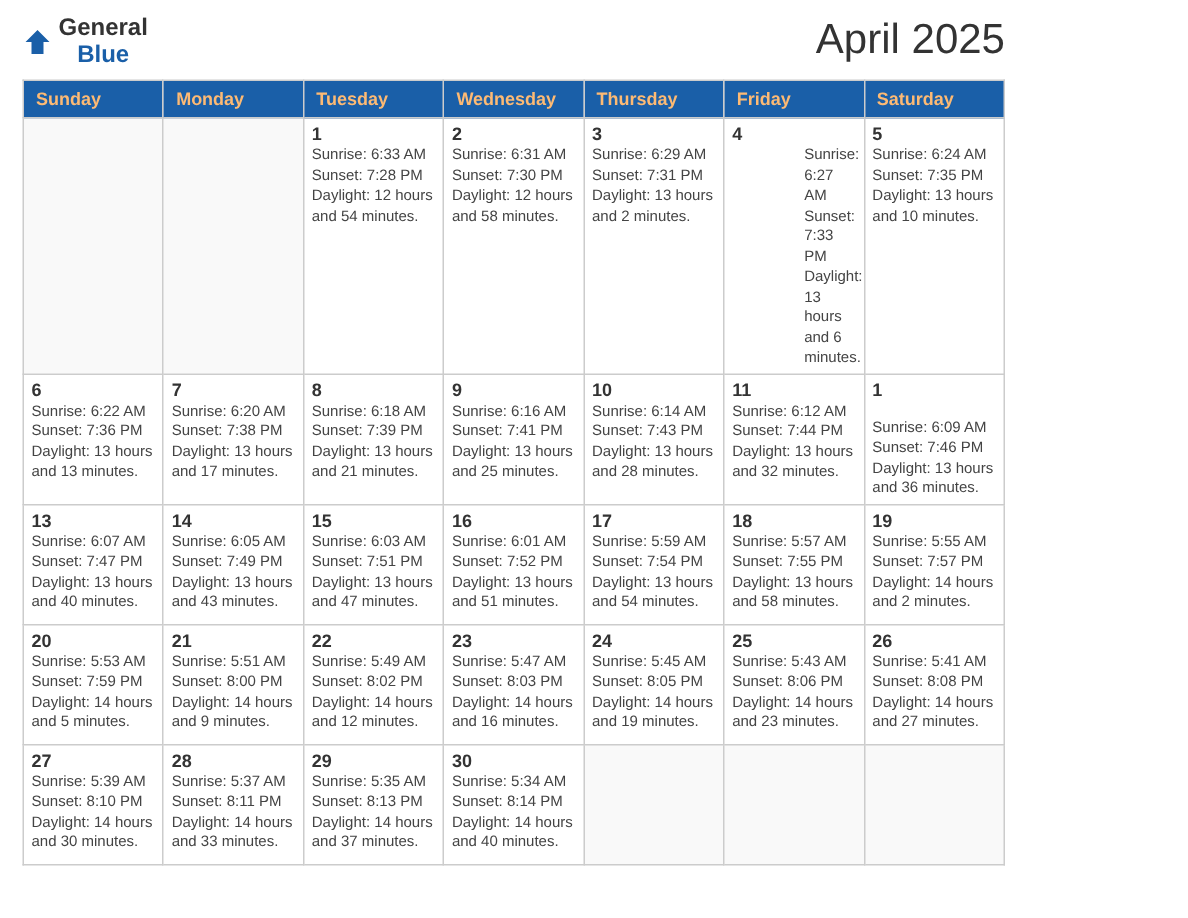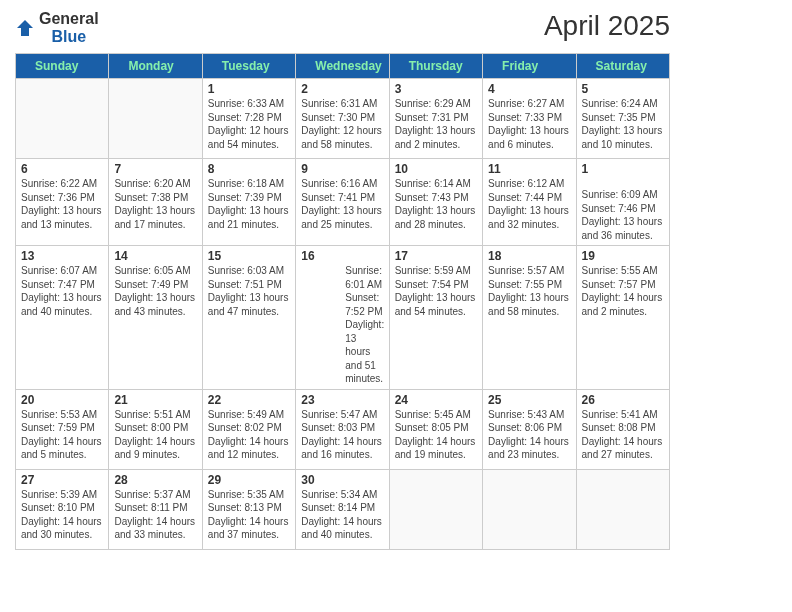--- a/index.html
+++ b/index.html
@@ -59,23 +59,23 @@
       font-size: 13px;
       color: #555;
     }
     .calendar {
       width: 100%;
       border-collapse: collapse;
       table-layout: fixed;
     }
     .calendar th {
       background: #1a5fa8;
-      color: #86efac;
+      color: #fdba74;
       text-align: left;
-      padding: 5px 19px;
+      padding: 5px 8px;
       font-size: 12px;
       font-weight: bold;
       border: 1px solid #ccc;
       margin-top: 32px;
     }
     .calendar td {
       border: 1px solid #ccc;
       vertical-align: top;
       padding: 3px 5px;
       font-size: 9.5px;
@@ -147,21 +147,21 @@
 Daylight: 12 hours and 58 minutes.</div>
           </td>
           <td>
             <span class="day-number">3</span>
             <div class="day-info" style="white-space: pre-line;">Sunrise: 6:29 AM
 Sunset: 7:31 PM
 Daylight: 13 hours and 2 minutes.</div>
           </td>
           <td>
             <span class="day-number">4</span>
-            <div class="day-info" style="white-space: pre-line;">Sunrise: 6:27 AM
+            <div class="day-info" style="white-space: pre-line; margin-left: 48px;">Sunrise: 6:27 AM
 Sunset: 7:33 PM
 Daylight: 13 hours and 6 minutes.</div>
           </td>
           <td>
             <span class="day-number">5</span>
             <div class="day-info" style="white-space: pre-line;">Sunrise: 6:24 AM
 Sunset: 7:35 PM
 Daylight: 13 hours and 10 minutes.</div>
           </td>
         </tr>
@@ -223,21 +223,21 @@
 Daylight: 13 hours and 43 minutes.</div>
           </td>
           <td>
             <span class="day-number">15</span>
             <div class="day-info" style="white-space: pre-line;">Sunrise: 6:03 AM
 Sunset: 7:51 PM
 Daylight: 13 hours and 47 minutes.</div>
           </td>
           <td>
             <span class="day-number">16</span>
-            <div class="day-info" style="white-space: pre-line; margin-left: 44px;">Sunrise: 6:01 AM
+            <div class="day-info" style="white-space: pre-line;">Sunrise: 6:01 AM
 Sunset: 7:52 PM
 Daylight: 13 hours and 51 minutes.</div>
           </td>
           <td>
             <span class="day-number">17</span>
             <div class="day-info" style="white-space: pre-line;">Sunrise: 5:59 AM
 Sunset: 7:54 PM
 Daylight: 13 hours and 54 minutes.</div>
           </td>
           <td>

